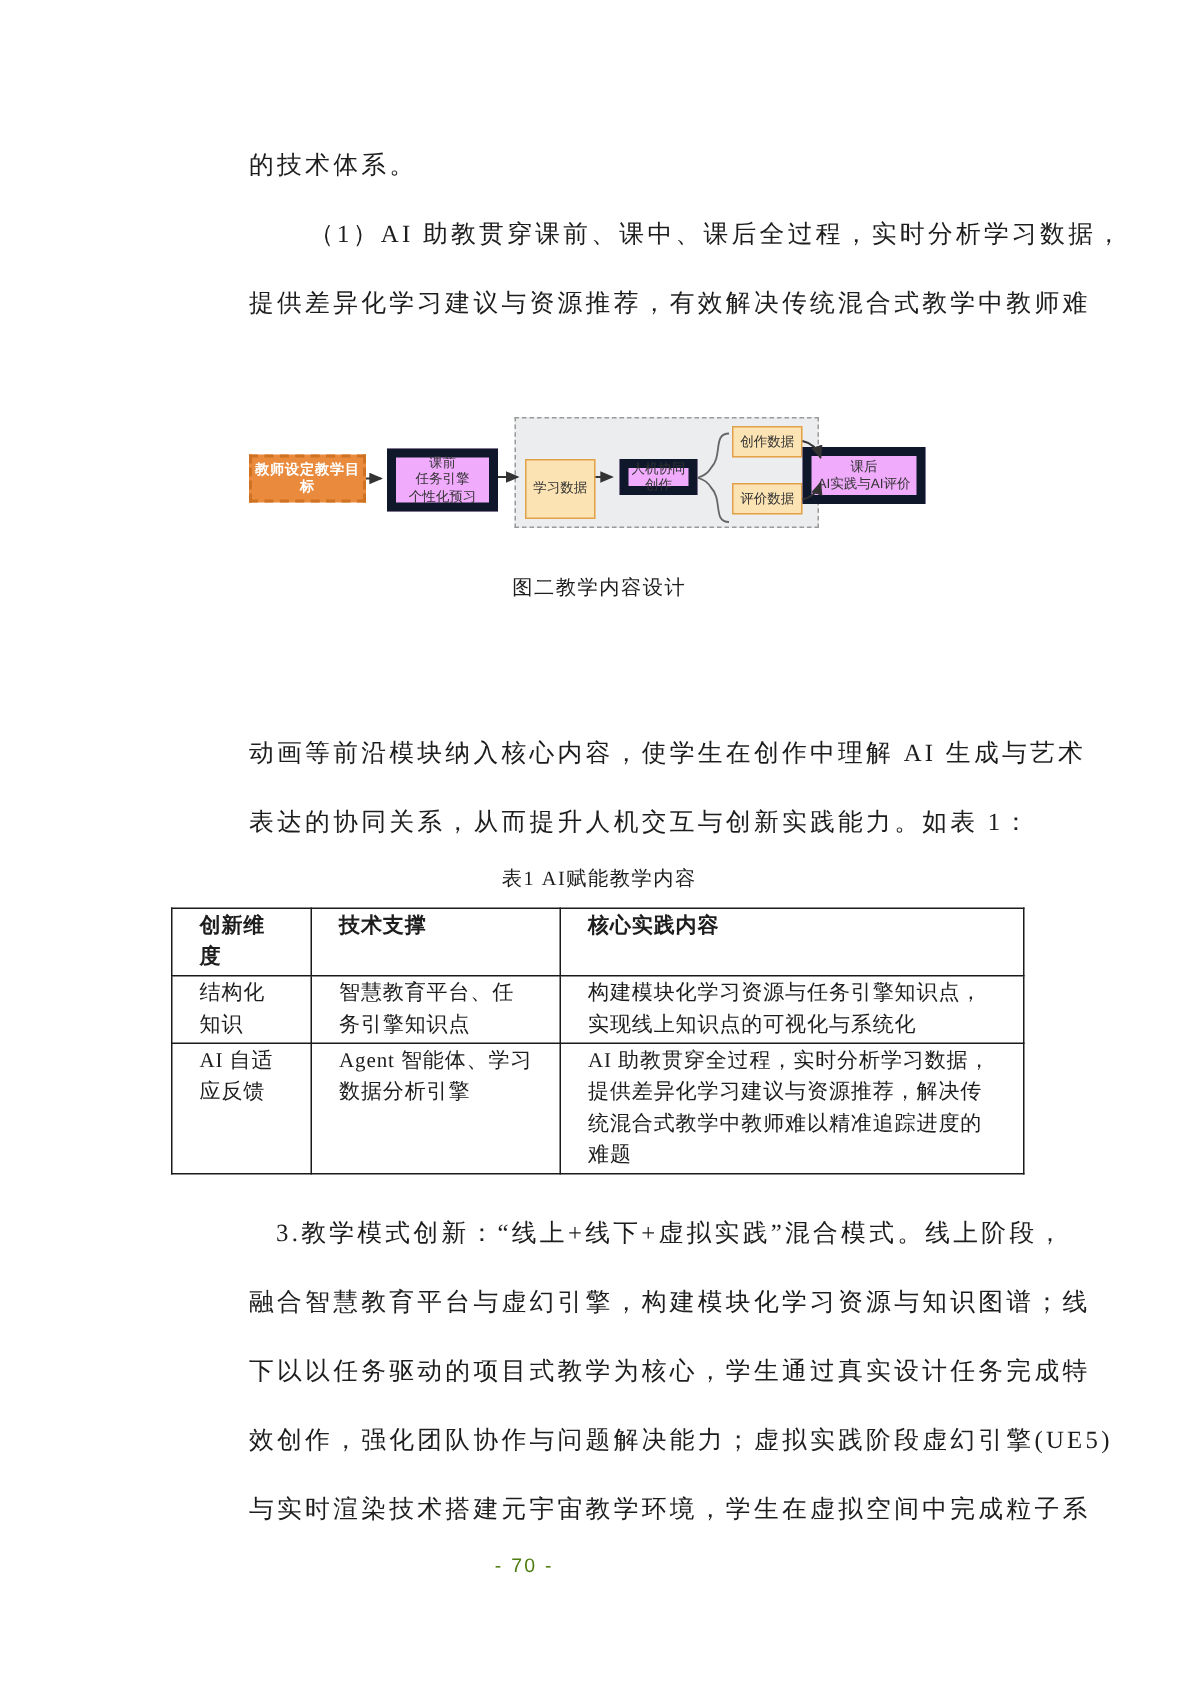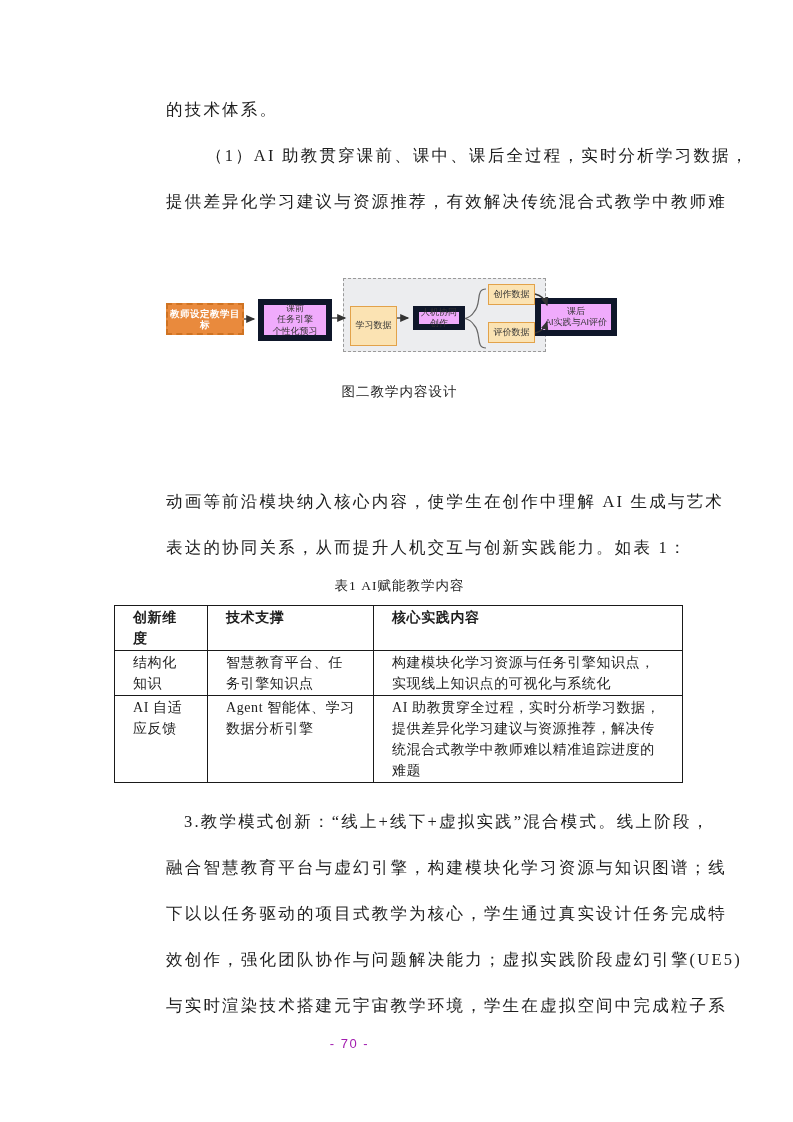--- a/index.html
+++ b/index.html
@@ -44,21 +44,21 @@
     border-collapse:collapse; table-layout:fixed;
     font-size:14px; line-height:21px; letter-spacing:0.6px;
   }
   .dtable th, .dtable td {
     border:1px solid #1a1a1a; vertical-align:top; padding:1px 18px; text-align:left;
   }
   .dtable th { font-weight:bold; }
   .pageno {
     position:absolute; left:0; top:1036px; width:699px; text-align:center;
     font-size:13px; letter-spacing:1.5px;
-    font-family:"Liberation Sans","DejaVu Sans",sans-serif; color:#a21caf;
+    font-family:"Liberation Sans","DejaVu Sans",sans-serif; color:#4d7c0f;
   }
 </style>
 </head>
 <body>
 
 <div class="page">
 
   <div class="tl" style="top:99px">的技术体系。</div>
   <div class="tl ind2" style="top:145px">（1）AI 助教贯穿课前、课中、课后全过程，实时分析学习数据，</div>
   <div class="tl" style="top:191px">提供差异化学习建议与资源推荐，有效解决传统混合式教学中教师难</div>

